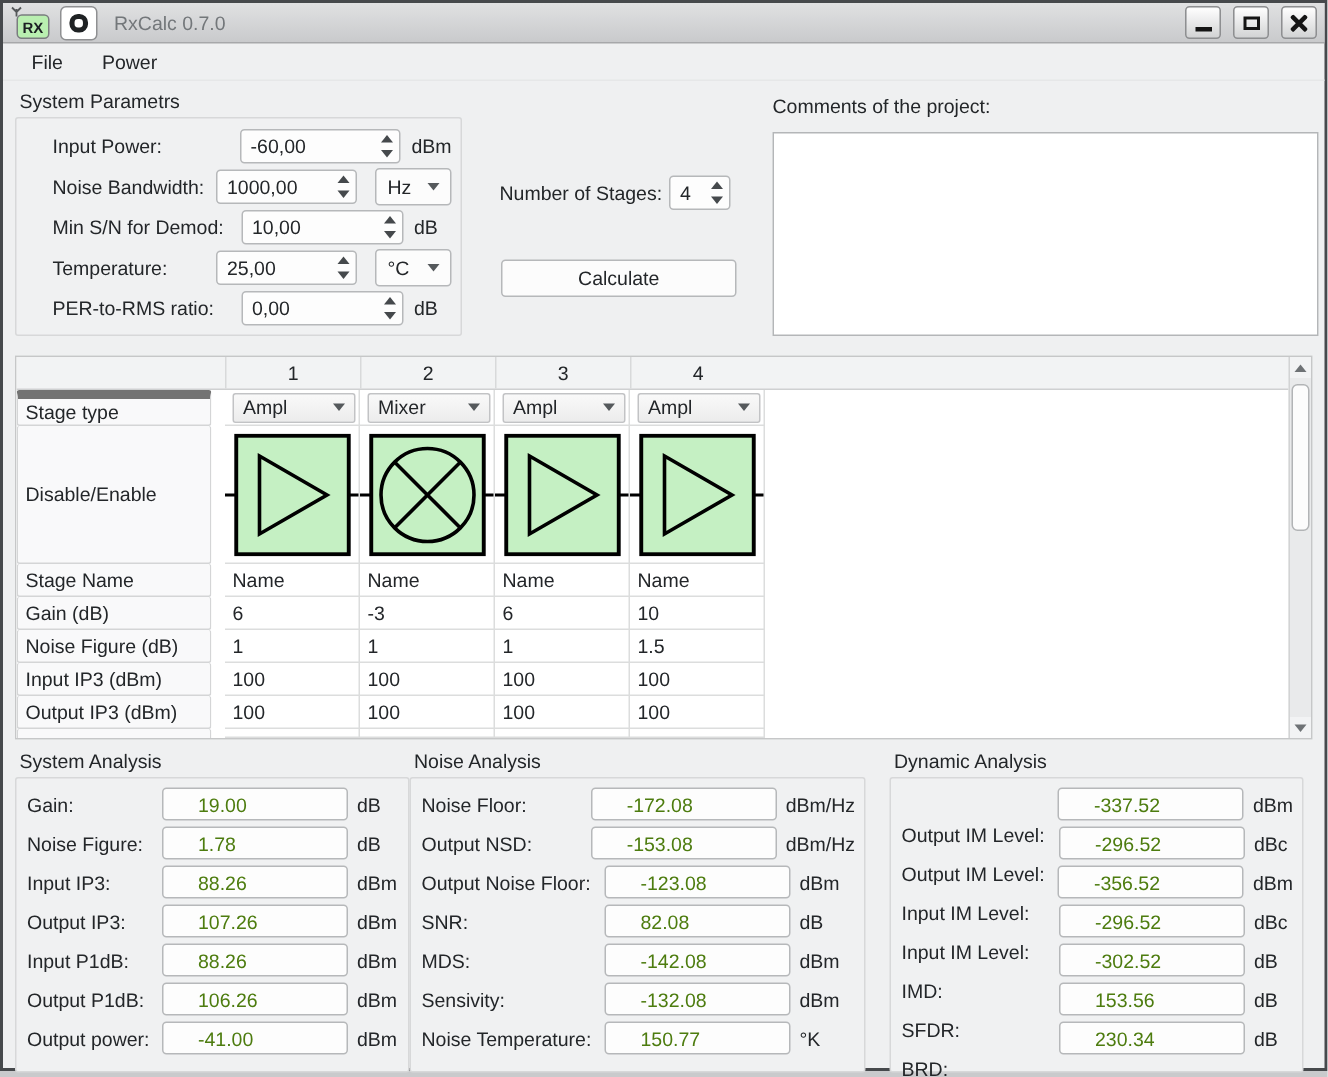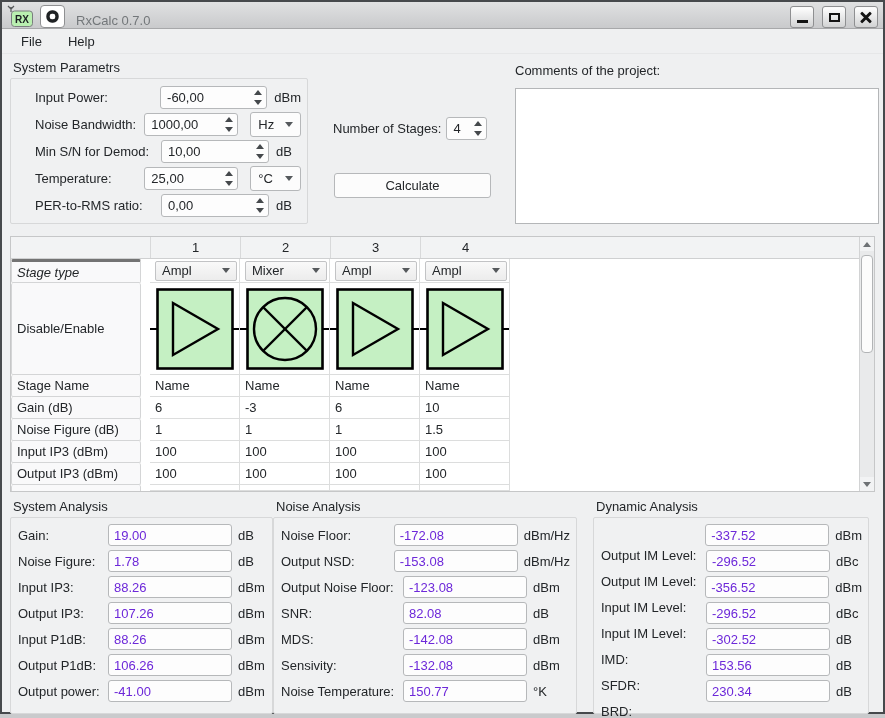--- a/index.html
+++ b/index.html
@@ -14,21 +14,21 @@
     position:absolute; top:0; left:0; width:885px; height:714px;
     background:#eff0f1;
     border:2px solid #46494c;
     display:flex; flex-direction:column;
   }
   
   .titlebar{
     height:27px; flex:0 0 27px;
     background:linear-gradient(#e0e1e2,#c9cacc);
     border-bottom:1px solid #a7a8aa;
-    display:flex; align-items:flex-end; padding:0 5px; gap:5px;
+    display:flex; align-items:center; padding:0 5px; gap:5px;
   }
   .rx-icon{ width:28px; height:23px; flex:0 0 28px; }
   .app-badge{
     width:25px; height:23px; background:#ffffff;
     border:1px solid #8f9092; border-radius:4px;
     display:flex; align-items:center; justify-content:center;
   }
   .title-text{ color:#73777a; font-size:13px; margin-left:6px; flex:1; }
   .win-btn{
     width:24px; height:22px; margin-left:3px;
@@ -123,21 +123,21 @@
     display:flex; align-items:center; justify-content:center;
     border-left:1px solid #d8d9da;
   }
   .trow{ display:flex; margin-right:15px; background:#fff; }
   .row-h{
     width:130px; flex:0 0 130px; margin-right:9px;
     background:#f9f9fa; border:1px solid #d4d5d6; border-top:none; border-radius:2px;
     font-size:13px; color:#232629; padding-left:5px;
     display:flex; align-items:center;
   }
-  .trow.first .row-h{ border-top:3px solid #737373;font-style:italic; }
+  .trow.first .row-h{ border-top:6px solid #737373; }
   .cell{
     width:90px; flex:0 0 90px; border-right:1px solid #dcdddd; border-bottom:1px solid #dcdddd;
     font-size:13px; color:#232629; padding-left:5px;
     display:flex; align-items:center; background:#fff; position:relative;
   }
   .row-type{ height:24px; }
   .row-icons{ height:92px; }
   .row-std{ height:22px; }
   .row-partial{ height:6px; }
   .row-partial .row-h{ border-bottom:none; border-radius:2px 2px 0 0; }
@@ -172,22 +172,22 @@
   .grp-dyn{ width:276px; flex:0 0 276px; margin-left:16px; }
   .an-frame{ height:197px; padding:6px 6px 0 7px; }
   .an-row{ display:flex; align-items:center; height:22px; margin-bottom:4px; }
   .an-label{ font-size:13px; color:#232629; }
   .grp-sys .an-label{ width:90px; }
   .grp-noise .an-label{ width:122px; }
   .grp-dyn .an-label{ width:105px;margin-top:40px; }
   .an-field{
     width:124px; height:22px; background:#fdfdfd;
     border:1px solid #b6b8ba; border-radius:3px;
-    font:13px "Liberation Sans", sans-serif; color:#6d28d9;
-    padding:0 5px; outline:none;
+    font:13px "Liberation Sans", sans-serif; color:#4d7c0f;
+    padding:0 23px; outline:none;
   }
   .an-unit{ font-size:13px; color:#232629; margin-left:6px; }
 </style>
 </head>
 <body>
 
 <div class="window">
 
   <div class="titlebar">
     <svg class="rx-icon" viewBox="0 0 28 23">
@@ -207,21 +207,21 @@
     <div class="win-btn">
         <div class="glyph-max"></div>
       </div>
     <div class="win-btn">
         <div class="glyph-close"></div>
       </div>
   </div>
 
   <div class="menubar">
     <div class="menu-item">File</div>
-    <div class="menu-item">Help</div>
+    <div class="menu-item">Power</div>
   </div>
 
   <div class="content">
 
     <div class="top-section">
 
       <div class="col-left">
         <div class="gb-title">System Parametrs</div>
         <div class="gb-frame params-frame">
 

